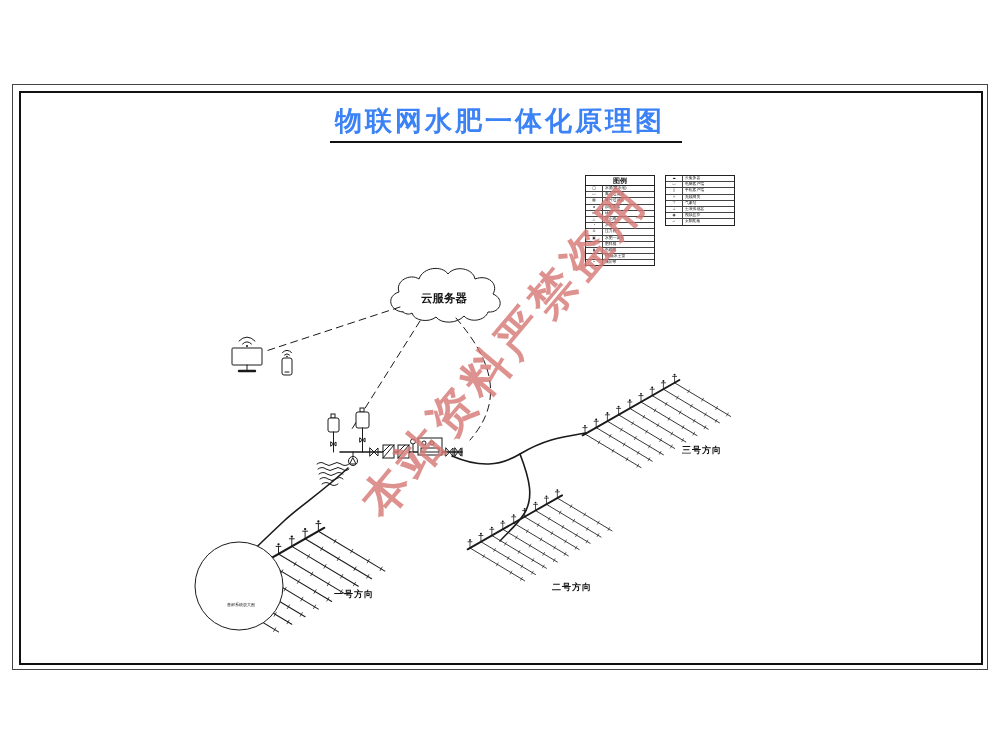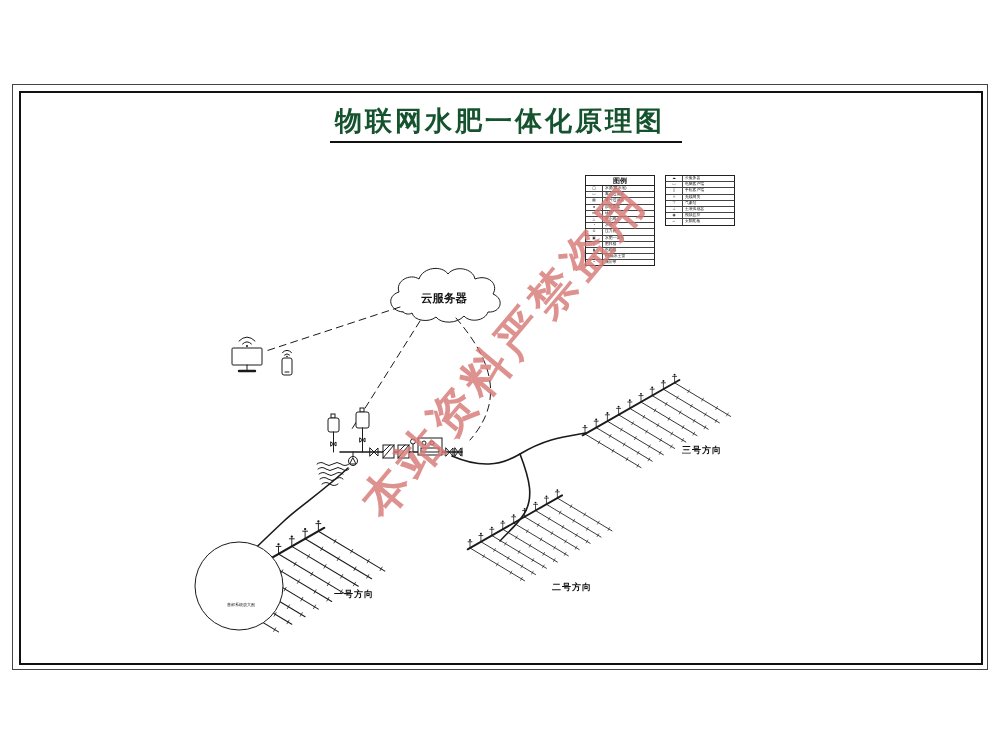--- a/index.html
+++ b/index.html
@@ -1,21 +1,21 @@
 <!DOCTYPE html>
 <html><head>
 <meta charset="utf-8">
 <style>
   html,body{margin:0;padding:0;background:#ffffff;}
   .sheet{position:relative;width:1000px;height:750px;background:#ffffff;overflow:hidden;
          font-family:"Liberation Sans", sans-serif;color:#111;}
   .frame-outer{position:absolute;left:12px;top:84px;width:974px;height:584px;border:1px solid #444;z-index:1;}
   .frame-inner{position:absolute;left:19px;top:91px;width:960px;height:570px;border:2px solid #111;z-index:1;}
   .title{position:absolute;left:0;right:0;top:103px;text-align:center;z-index:3;
-         font-family:"Liberation Serif", serif;font-weight:700;font-size:27px;letter-spacing:3px;color:#14532d;}
+         font-family:"Liberation Serif", serif;font-weight:700;font-size:27px;letter-spacing:3px;color:#3b82f6;}
   .title-underline{position:absolute;left:330px;top:141px;width:352px;height:2px;background:#111;z-index:3;}
   .legend{position:absolute;border:1px solid #222;background:#fff;z-index:4;box-sizing:border-box;}
   .legend1{left:585px;top:175px;width:70px;}
   .legend2{left:665px;top:175px;width:70px;}
   .legend-header{font-size:7px;line-height:9px;text-align:center;border-bottom:1px solid #222;font-weight:700;}
   .lrow{display:flex;border-bottom:0.5px solid #444;height:5.2px;align-items:center;overflow:hidden;}
   .lrow:last-child{border-bottom:none;}
   .lsym{width:16px;border-right:0.5px solid #444;font-size:3.6px;line-height:5px;text-align:center;height:100%;}
   .llab{flex:1;font-size:3.8px;line-height:5px;padding-left:2px;white-space:nowrap;overflow:hidden;}
   .diagram{position:absolute;left:0;top:0;z-index:2;}

